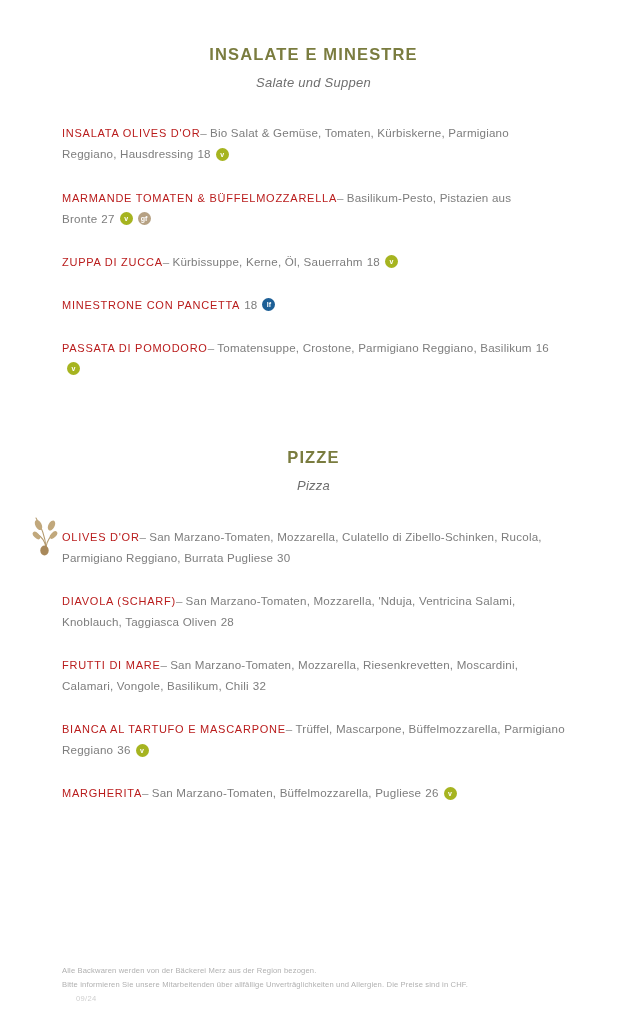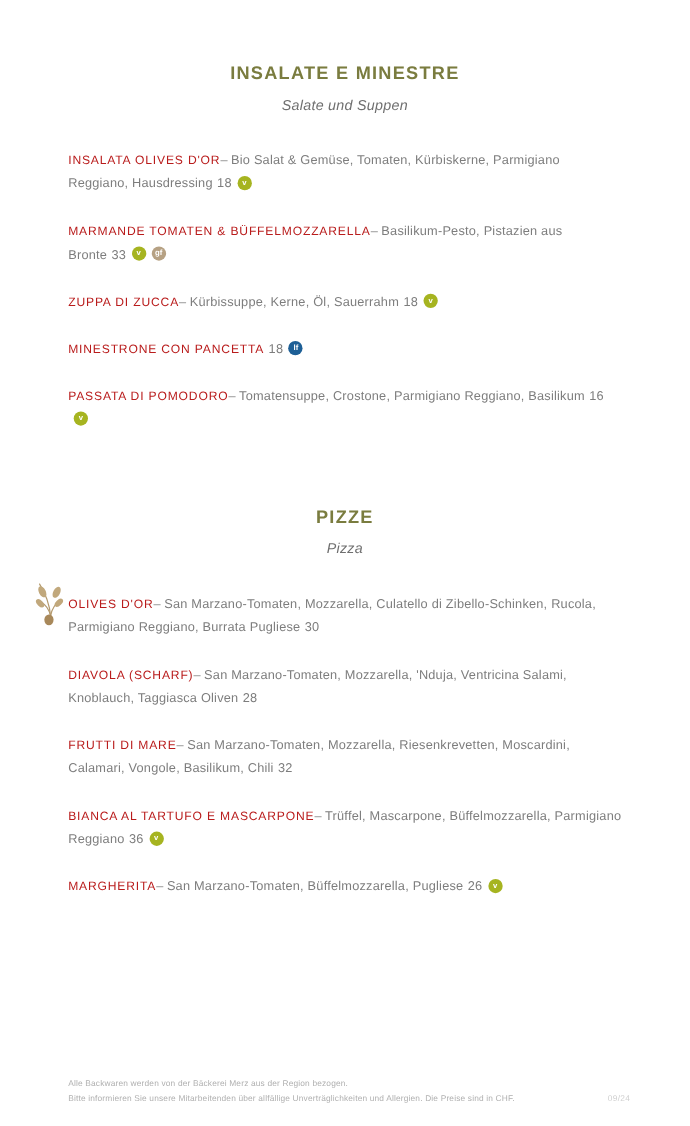--- a/index.html
+++ b/index.html
@@ -105,62 +105,63 @@
     left: -30px;
     top: -10px;
     width: 26px;
     height: 42px;
   }
 
   
   .footer {
     position: absolute;
     left: 62px;
-    right: 54px;
+    right: 66px;
     bottom: 18px;
     font-size: 7.6px;
     color: #b0b0b0;
     line-height: 1.85;
     letter-spacing: 0.15px;
   }
   .footer-line { display: block; }
   .footer-row {
     display: flex;
     justify-content: space-between;
     align-items: baseline;
+    flex-direction: column;
   }
   .footer-page {
     color: #cfcfcf;
     font-size: 7.6px;
     letter-spacing: 0.3px;
     padding-left: 14px;
     white-space: nowrap;
   }
 
   .sec-pizze { margin-top: 69px; }
 </style>
 </head>
 <body>
 
 <div class="page">
 
-  <div class="sec-insalate" style="padding-top:58px;">
+  <div class="sec-insalate" style="padding-top:45px;">
     <div class="section-head">
       <div class="section-title">INSALATE E MINESTRE</div>
       <div class="section-subtitle">Salate und Suppen</div>
     </div>
 
     <div class="items">
 
       <div class="item">
         <span class="item-name">INSALATA OLIVES D'OR</span><span class="item-dash">–</span> <span class="item-desc">Bio Salat &amp; Gemüse, Tomaten, Kürbiskerne, Parmigiano Reggiano, Hausdressing</span><span class="item-price">18</span><span class="badge badge-v">v</span>
       </div>
 
       <div class="item">
-        <span class="item-name">MARMANDE TOMATEN &amp; BÜFFELMOZZARELLA</span><span class="item-dash">–</span> <span class="item-desc">Basilikum-Pesto, Pistazien aus Bronte</span><span class="item-price">33</span><span class="badge badge-v">v</span><span class="badge badge-gf">gf</span>
+        <span class="item-name">MARMANDE TOMATEN &amp; BÜFFELMOZZARELLA</span><span class="item-dash">–</span> <span class="item-desc">Basilikum-Pesto, Pistazien aus Bronte</span><span class="item-price">27</span><span class="badge badge-v">v</span><span class="badge badge-gf">gf</span>
       </div>
 
       <div class="item">
         <span class="item-name">ZUPPA DI ZUCCA</span><span class="item-dash">–</span> <span class="item-desc">Kürbissuppe, Kerne, Öl, Sauerrahm</span><span class="item-price">18</span><span class="badge badge-v">v</span>
       </div>
 
       <div class="item">
         <span class="item-name">MINESTRONE CON PANCETTA</span><span class="item-price">18</span><span class="badge badge-lf">lf</span>
       </div>
 

